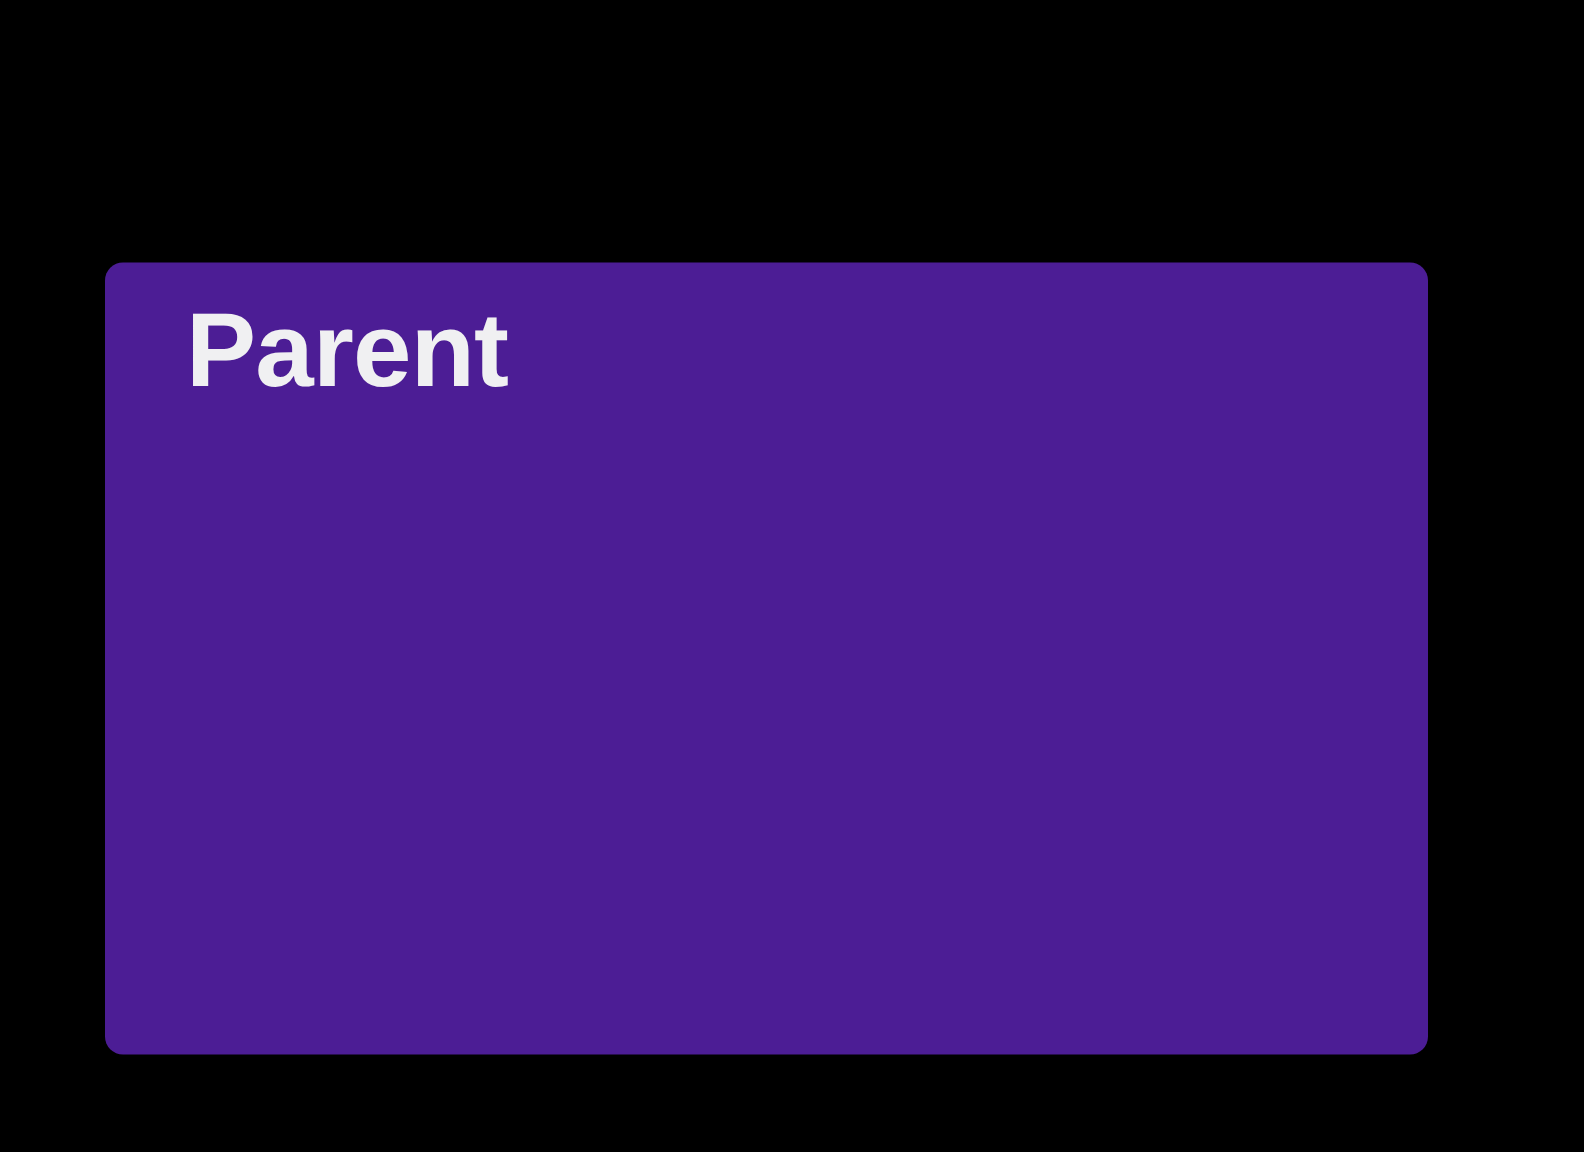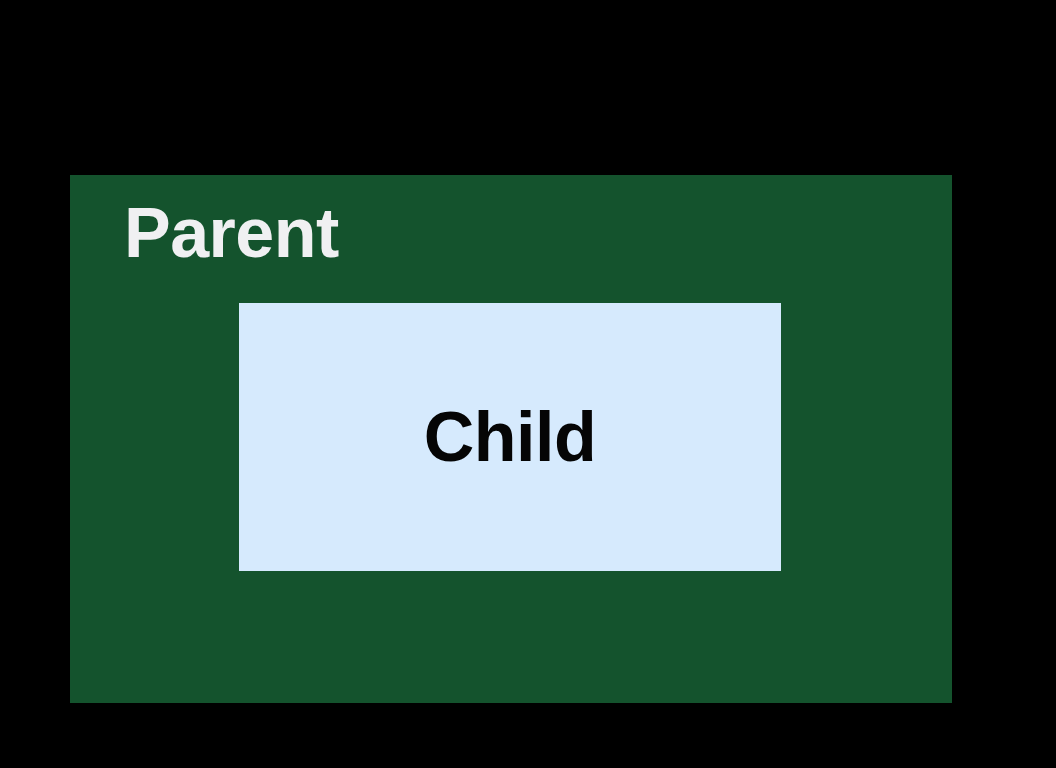--- a/index.html
+++ b/index.html
@@ -23,22 +23,23 @@
     background: #000000;
   }
 
   
   .parent-box {
     position: absolute;
     left: 70px;
     top: 175px;
     width: 882px;
     height: 528px;
-    background: #14532d;
+    background: #4c1d95;
     box-sizing: border-box;
+    border-radius: 12px;
   }
 
   .parent-label {
     position: absolute;
     left: 54px;
     top: 23px;
     margin: 0;
     font-family: "Liberation Sans", sans-serif;
     font-size: 70px;
     font-weight: bold;
@@ -75,19 +76,16 @@
 </style>
 </head>
 <body>
 
 <div id="stage">
 
   <div class="parent-box">
 
     <span class="parent-label">Parent</span>
 
-    <div class="child-box">
-      <span class="child-label">Child</span>
-    </div>
 
   </div>
 
 </div>
 
 </body></html>

